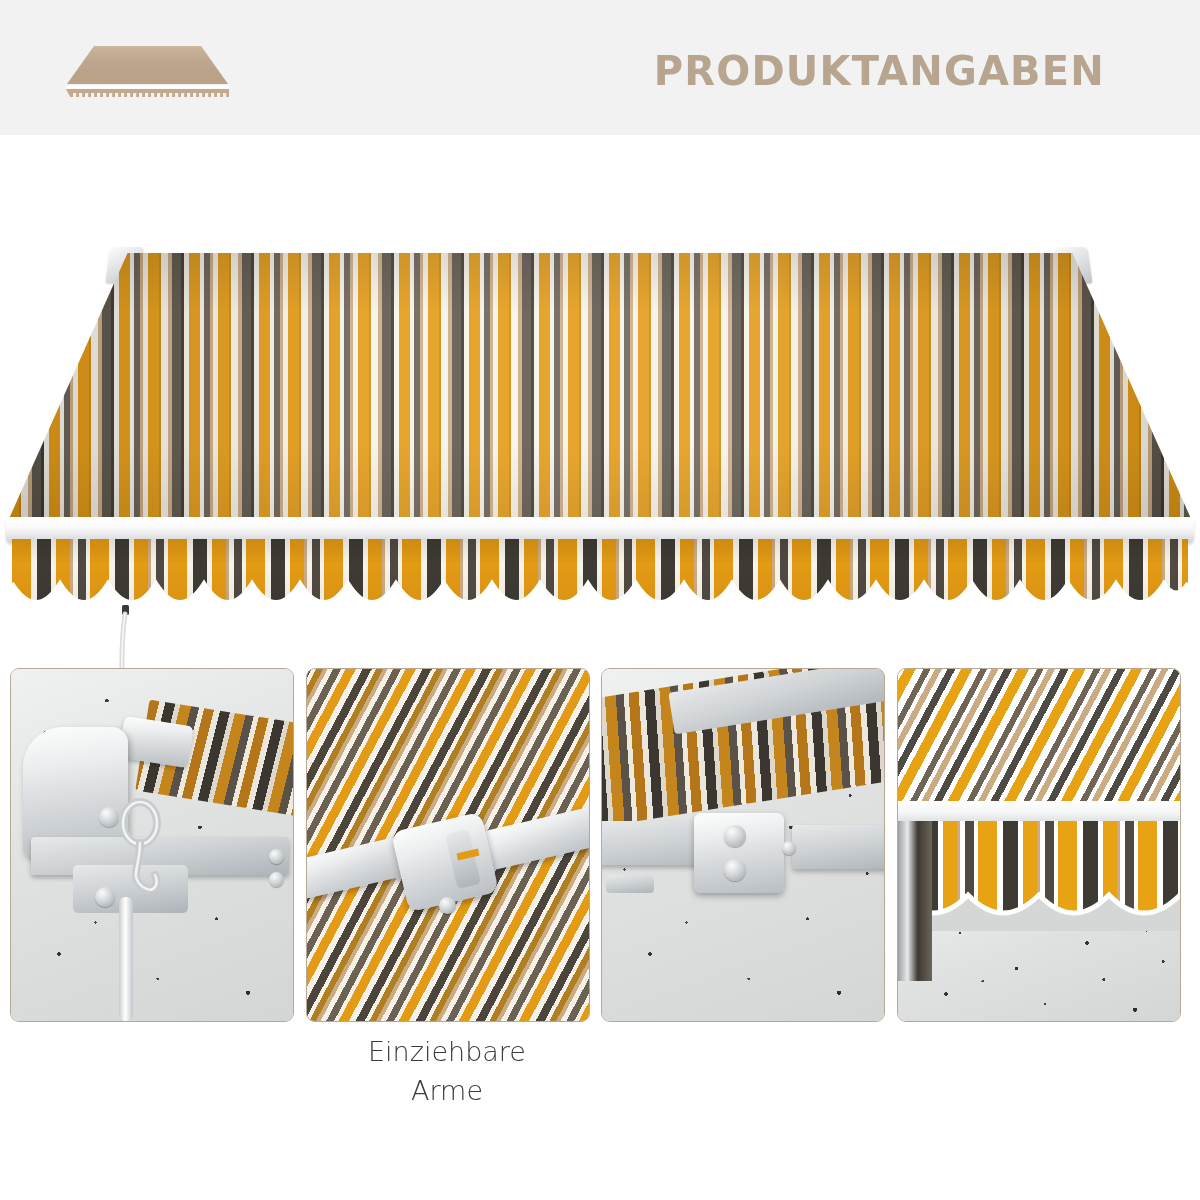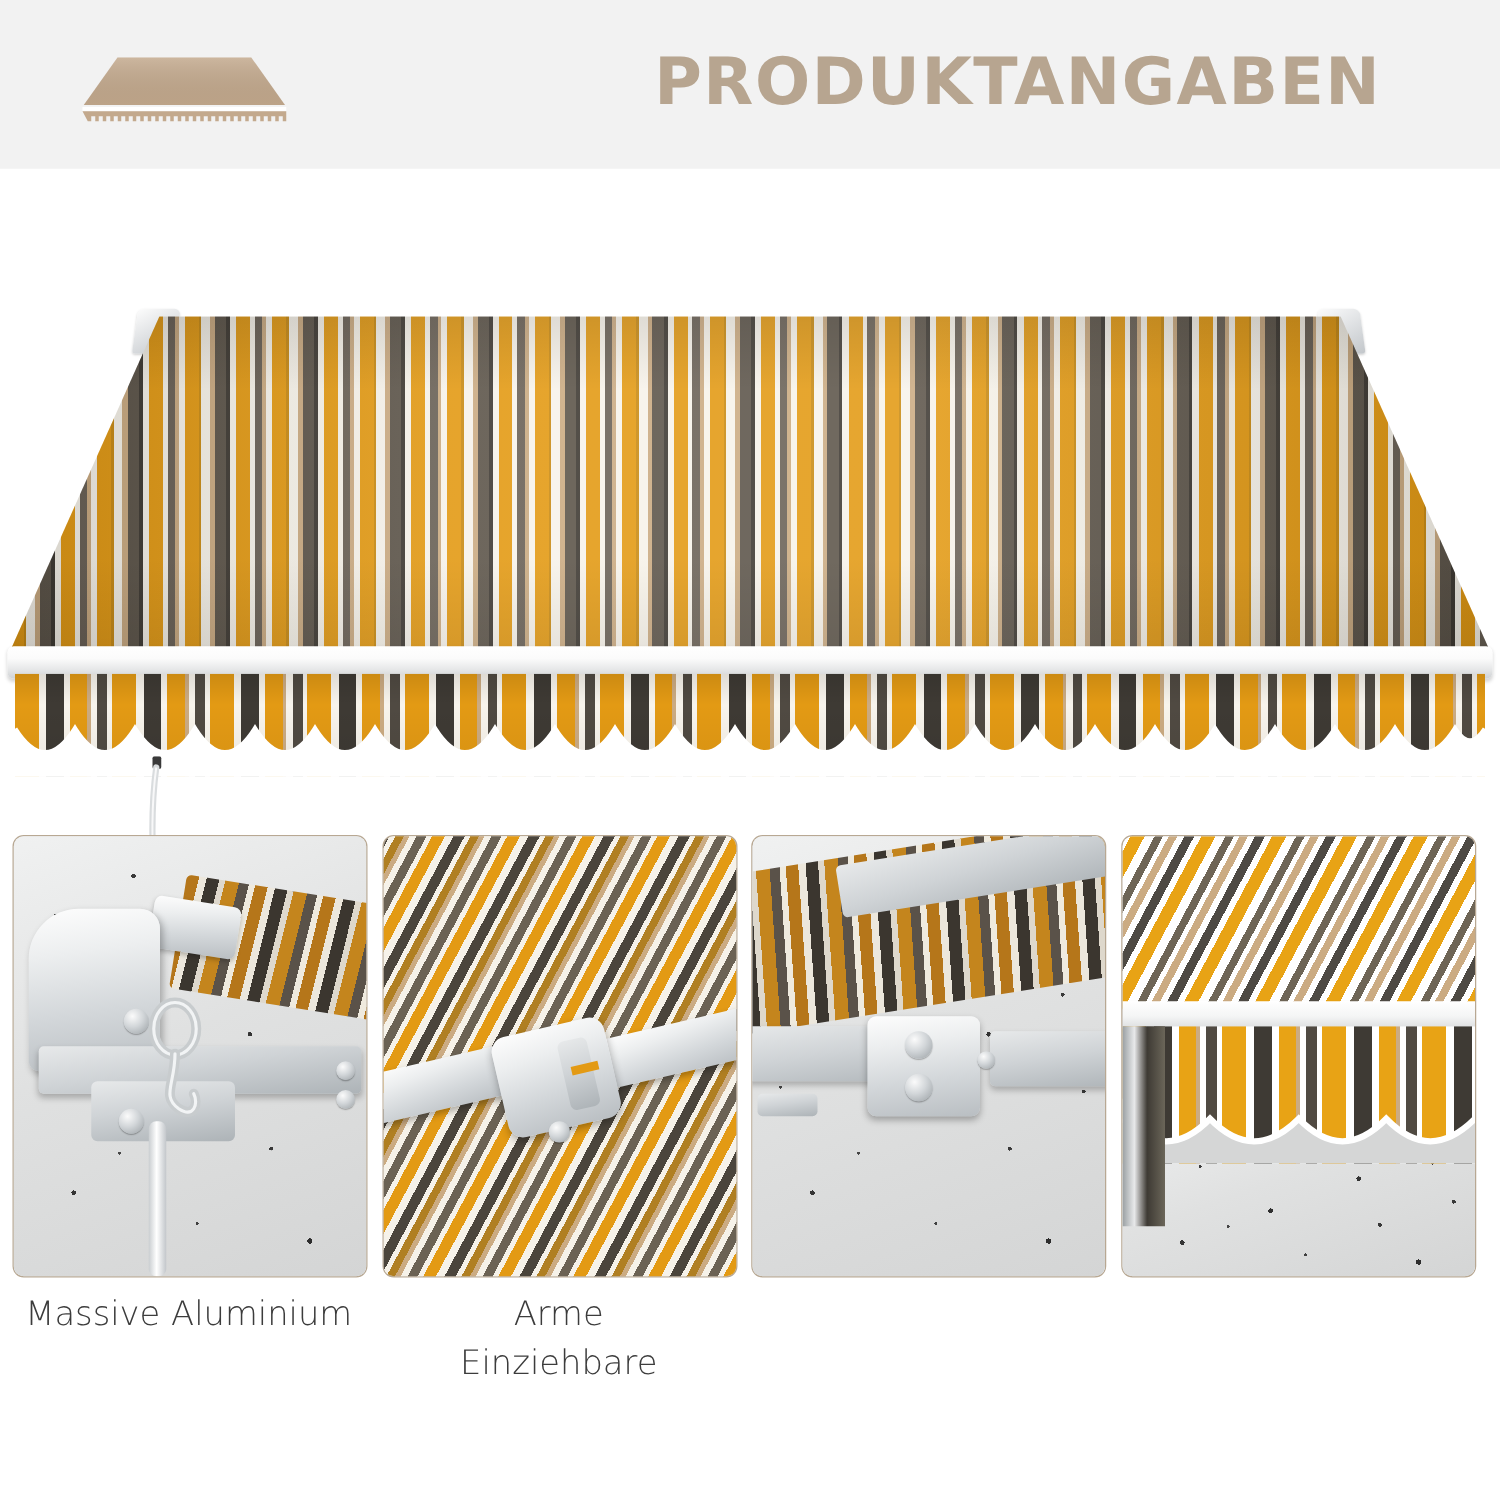--- a/index.html
+++ b/index.html
@@ -22,22 +22,22 @@
     width: 1200px; height: 135px;
     background: #f2f2f2;
   }
   .header-logo {
     position: absolute;
     left: 60px; top: 40px;
     width: 175px; height: 62px;
   }
   .header-title {
     position: absolute;
-    right: 95px; top: 36px;
-    font-size: 52px;
+    right: 95px; top: 48px;
+    font-size: 40px;
     font-weight: bold;
     letter-spacing: 1.2px;
     color: #b7a characters;
     color: #b7a590;
     font-family: "DejaVu Sans", "Liberation Sans", sans-serif;
     white-space: nowrap;
   }
 
   
   .hero {
@@ -387,22 +387,21 @@
         <path d="M0,52 L0,16 Q35,52 70,16 Q105,52 141,16 Q176,52 211,16 Q246,52 282,16 L282,52 Z" fill="#d5d6d6"></path>
         <path d="M0,16 Q35,52 70,16 Q105,52 141,16 Q176,52 211,16 Q246,52 282,16" fill="none" stroke="#ffffff" stroke-width="5"></path>
       </svg>
     </div>
     <div style="position:absolute; left:0; top:152px; width:34px; height:160px;
                 background:linear-gradient(90deg,#9aa0a3,#e8e9ea 28%,#3e3a34 58%,#6b6659 100%);"></div>
   </div>
 </div>
 
 <div class="caption c1">
-  <div>Massive Aluminium</div>
 </div>
 <div class="caption c2">
+  <div>Einziehbare</div>
   <div>Arme</div>
-  <div>Einziehbare</div>
 </div>
 <div class="caption c3">
 </div>
 <div class="caption c4">
 </div>
 
 </body></html>

